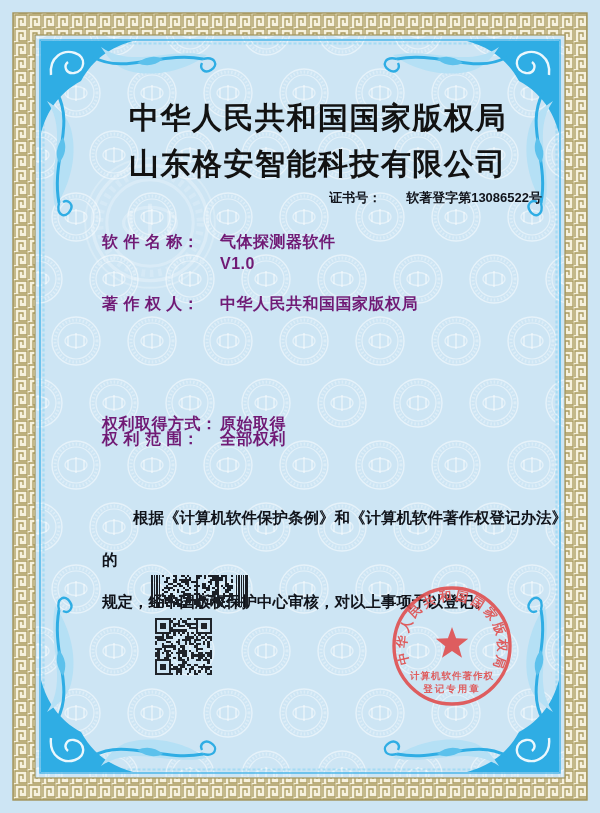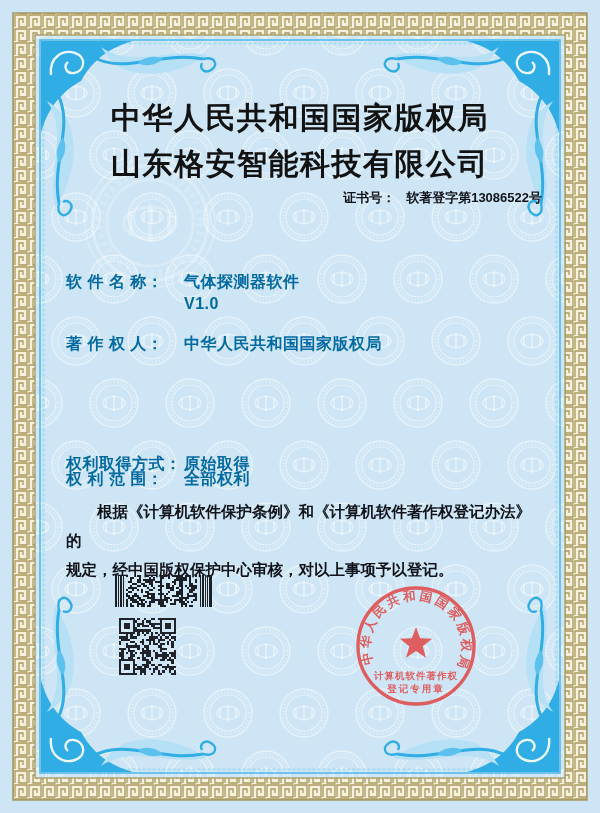--- a/index.html
+++ b/index.html
@@ -5,30 +5,30 @@
   html,body{margin:0;padding:0;background:#9db4c4;}
   .cert{
     position:relative;
     width:600px;height:813px;
     background:#cde5f4;
     overflow:hidden;
     font-family:"Liberation Sans","DejaVu Sans",sans-serif;
     color:#141414;
     -webkit-font-smoothing:antialiased;
   }
-  .abs{position:absolute;}
+  .abs{position:absolute;padding-left:36px;}
   .bg-svg{position:absolute;left:0;top:0;width:600px;height:813px;}
   .title-block{left:0;right:0;top:95px;text-align:center;line-height:46px;}
   .title-line{font-size:30px;font-weight:900;letter-spacing:1.5px;color:#121212;}
   .cert-no{top:189px;right:58px;font-size:13px;font-weight:800;color:#10131a;}
-  .cert-no .lbl{margin-right:11px;}
-  .field-row{left:66px;font-size:16px;font-weight:800;line-height:22px;color:#0369a1;white-space:nowrap;margin-top:40px;}
+  .cert-no .lbl{margin-right:25px;}
+  .field-row{left:66px;font-size:16px;font-weight:800;line-height:22px;color:#701a75;white-space:nowrap;}
   .flabel{display:inline-block;width:118px;letter-spacing:0.5px;}
   .fvalue{letter-spacing:0.5px;}
-  .statement{left:66px;width:478px;font-size:15.5px;font-weight:800;line-height:29px;color:#10131a;}
+  .statement{left:66px;width:478px;font-size:15.5px;font-weight:800;line-height:42px;color:#10131a;}
   .statement .indent{text-indent:2em;}
   .barcode-box{left:115px;top:575px;width:97px;height:32px;}
   .qr-box{left:119px;top:618px;width:57px;height:57px;}
   .seal-box{left:350px;top:582px;width:132px;height:132px;}
   .date{left:364px;top:711px;font-size:16.5px;font-weight:800;letter-spacing:0.5px;color:#10131a;}
   svg{display:block;}
 </style>
 </head>
 <body>
 

